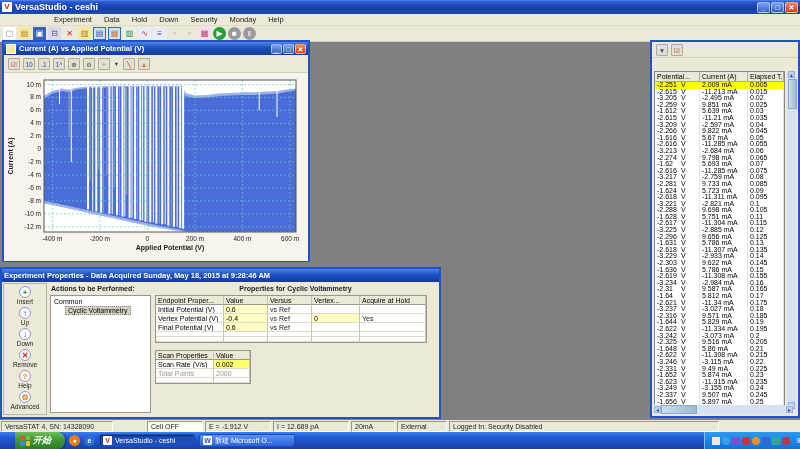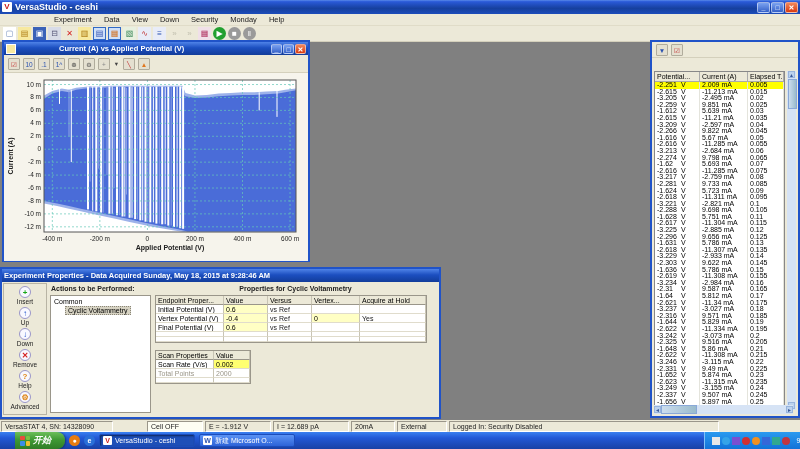--- a/index.html
+++ b/index.html
@@ -23,21 +23,21 @@
     align-items:center;padding-left:3px;gap:2px;box-sizing:border-box;border-bottom:1px solid #d4d0bc;}
   .tbtn{width:13px;height:13px;border:1px solid transparent;font-size:8px;line-height:12px;text-align:center;
     box-sizing:border-box;overflow:hidden;}
   .tbtn.pressed{border:1px solid #316ac5;background:#cfe0f8 !important;}
   .tbtn.disabled{opacity:.45;}
   .tbtn.round{border-radius:50%;}
   .desktop{position:absolute;left:0;top:42px;width:800px;height:378px;background:#808080;}
   
   .win{position:absolute;border:2px solid #2053c8;background:#ece9d8;box-sizing:border-box;}
   .win-title{height:13px;background:linear-gradient(180deg,#4f83e8,#1c4fc0 45%,#123c9a);color:#fff;
-    font-size:7.5px;font-weight:bold;display:flex;align-items:center;padding:0 2px;white-space:nowrap;overflow:hidden;gap:40px;}
+    font-size:7.5px;font-weight:bold;display:flex;align-items:center;padding:0 2px;white-space:nowrap;overflow:hidden;}
   .win-title .wicon{width:8px;height:8px;background:#f7e9a0;border:1px solid #fff;margin-right:3px;flex:none;}
   .win-title .wb{width:11px;height:10px;}
   
   #chart-win{left:2px;top:40px;width:308px;height:222px;}
   .chart-toolbar{height:17px;background:#ece9d8;display:flex;align-items:center;gap:3px;padding-left:4px;
     border-bottom:1px solid #d4d0bc;}
   .cbtn{width:12px;height:12px;background:#e4e0d0;border:1px solid #b0ac9c;font-size:6.5px;line-height:11px;
     text-align:center;box-sizing:border-box;border-radius:1px;overflow:hidden;}
   .cbtn.caret{width:7px;border:none;background:transparent;}
   .chart-client{position:relative;height:188px;background:#f6f4ec;}
@@ -131,21 +131,21 @@
     <span class="winbtns" id="mainBtns">
         <span class="wb">_</span>
         <span class="wb">□</span>
         <span class="wb close">✕</span>
       </span>
   </div>
 
   <div class="menubar" id="menubar">
       <span class="menu-item">Experiment</span>
       <span class="menu-item">Data</span>
-      <span class="menu-item">View</span>
+      <span class="menu-item">Hold</span>
       <span class="menu-item">Down</span>
       <span class="menu-item">Security</span>
       <span class="menu-item">Monday</span>
       <span class="menu-item">Help</span>
     </div>
   <div class="toolbar" id="mainToolbar">
       <div class="tbtn" style="color: rgb(106, 134, 184); background: rgb(255, 255, 255);">▢</div>
       <div class="tbtn" style="color: rgb(168, 116, 8); background: rgb(247, 233, 160);">▤</div>
       <div class="tbtn" style="color: rgb(255, 255, 255); background: rgb(58, 98, 184);">▣</div>
       <div class="tbtn" style="color: rgb(85, 85, 119); background: rgb(216, 220, 232);">⊟</div>

